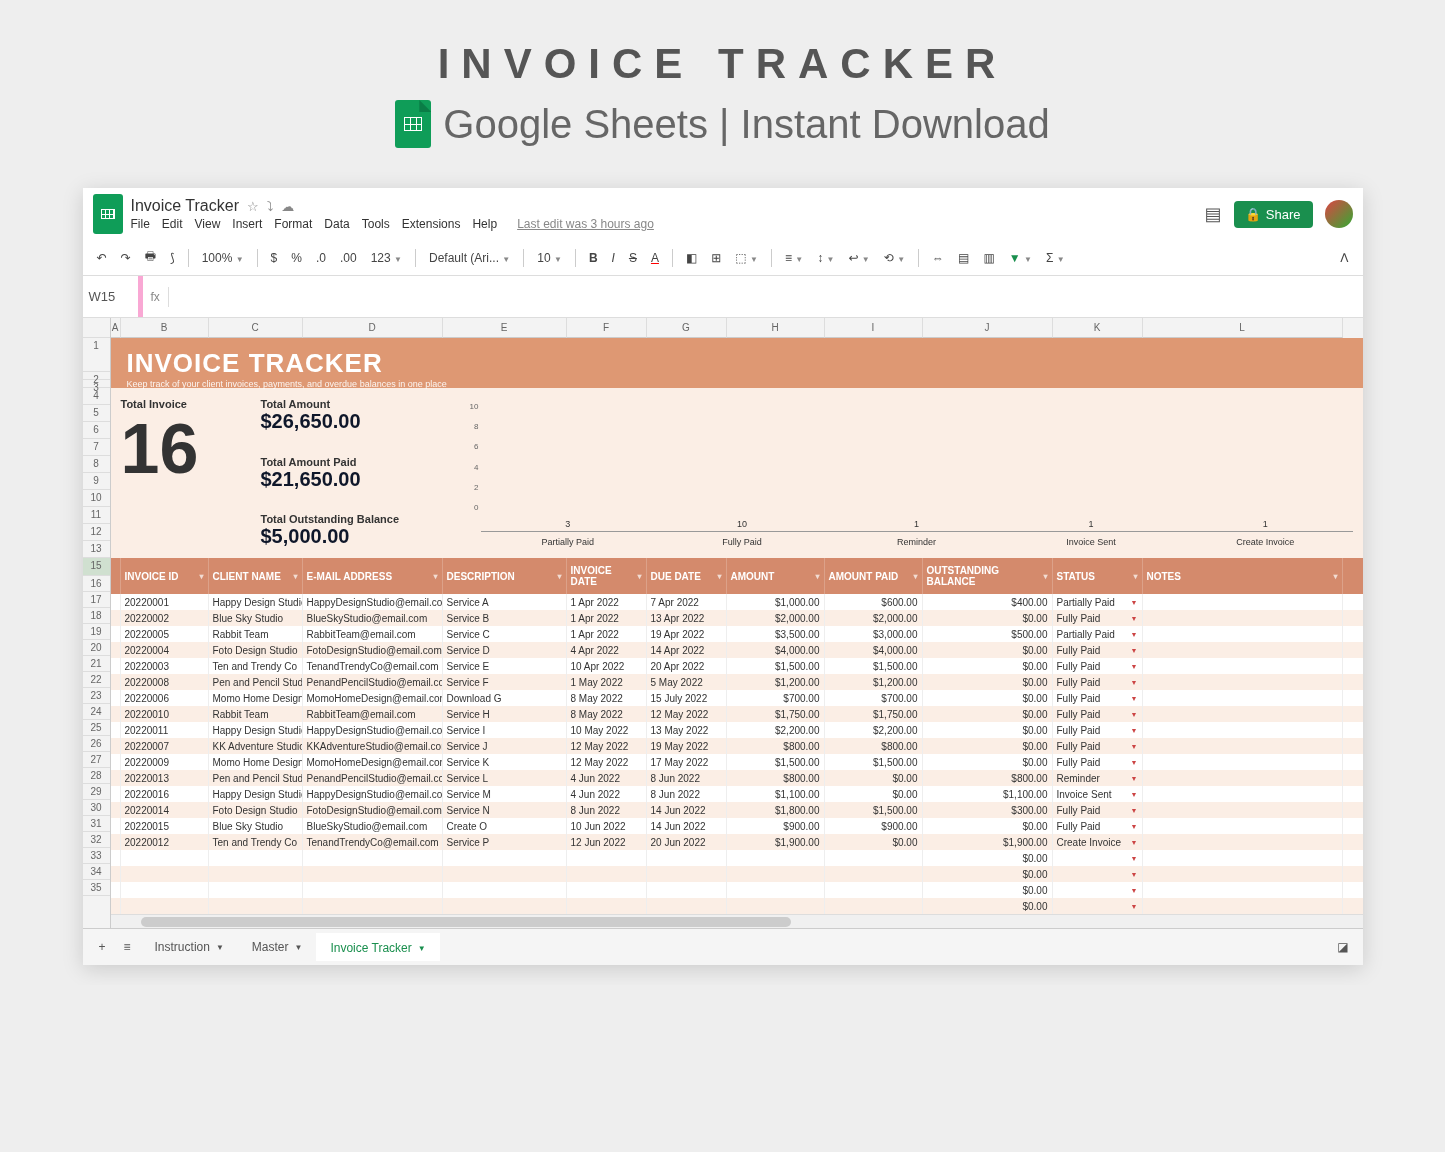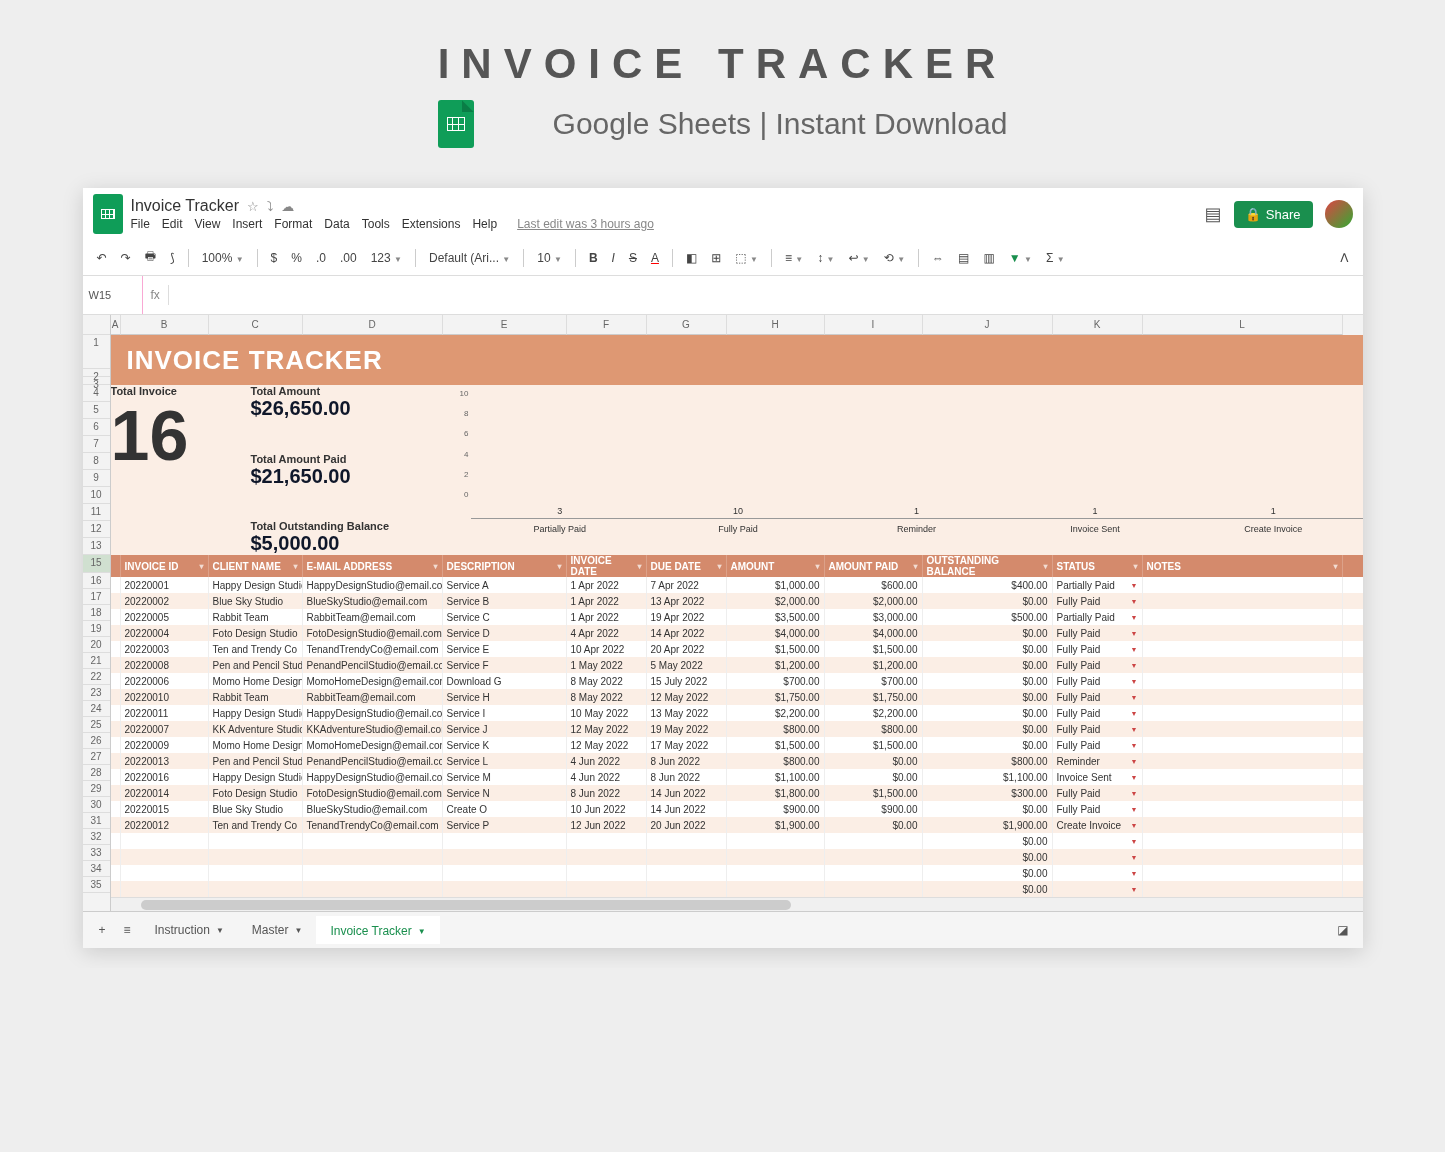--- a/index.html
+++ b/index.html
@@ -1,19 +1,19 @@
 <!DOCTYPE html>
 <html><head>
 <meta charset="utf-8">
 <style>
 *{box-sizing:border-box;margin:0;padding:0}
 body{font-family:Arial,sans-serif;background:#eee;display:flex;flex-direction:column;align-items:center;padding:20px}
 .hero{text-align:center;margin:20px 0 40px}
 .hero h1{font-size:42px;letter-spacing:12px;color:#555;font-weight:600;margin-bottom:12px}
-.hero-sub{display:flex;align-items:center;justify-content:space-between;gap:12px;font-size:30px;color:#666}
+.hero-sub{display:flex;align-items:center;justify-content:space-between;gap:12px;font-size:40px;color:#666}
 .sheets-icon{width:36px;height:48px;background:#0f9d58;border-radius:3px;position:relative;display:flex;align-items:center;justify-content:center}
 .sheets-icon::before{content:"";position:absolute;top:0;right:0;width:12px;height:12px;background:#0a7d46;clip-path:polygon(0 0,100% 100%,0 100%)}
 .sheets-grid{width:18px;height:14px;background:white;display:grid;grid-template-columns:1fr 1fr 1fr;grid-template-rows:1fr 1fr;gap:1px;padding:1px}
 .sheets-grid span{background:#0f9d58}
 .app{width:1280px;background:white;box-shadow:0 4px 20px rgba(0,0,0,.15);display:flex;flex-direction:column;font-size:12px}
 .titlebar{display:flex;align-items:center;padding:6px 10px;gap:8px}
 .doc-icon{width:30px;height:40px;background:#0f9d58;border-radius:3px;display:flex;align-items:center;justify-content:center}
 .doc-icon .sheets-grid{width:14px;height:10px}
 .doc-info{flex:1}
 .doc-title-row{display:flex;align-items:center;gap:8px;font-size:16px;color:#333}
@@ -23,52 +23,52 @@
 .last-edit{color:#888;text-decoration:underline;margin-left:8px}
 .title-right{display:flex;align-items:center;gap:12px}
 .comments-ic{font-size:18px;color:#555}
 .share-btn{background:#1a8f4e;color:white;padding:6px 12px;border-radius:4px;font-size:13px;display:flex;align-items:center;gap:4px}
 .avatar{width:28px;height:28px;border-radius:50%;background:linear-gradient(135deg,#d44,#3a3)}
 .toolbar{display:flex;align-items:center;padding:4px 10px;gap:6px;border-bottom:1px solid #ddd;color:#444;flex-wrap:nowrap;overflow:hidden}
 .toolbar .sep{width:1px;height:18px;background:#ccc;margin:0 3px}
 .toolbar .tb{padding:3px 4px;font-size:12px;cursor:pointer;white-space:nowrap}
 .toolbar .chev{font-size:8px;color:#888}
 .fxbar{display:flex;align-items:center;border-bottom:1px solid #ddd}
-.namebox{width:60px;padding:13px 6px;border-right:1px solid #f9a8d4;font-size:11px;color:#555}
+.namebox{width:60px;padding:13px 6px;border-right:5px solid #f9a8d4;font-size:13px;color:#555}
 .fx{padding:3px 8px;color:#888;border-right:1px solid #ddd}
 .fxinput{flex:1;padding:3px}
 .sheet{display:flex;flex:1;overflow:hidden}
 .rownums{background:#f3f3f3;border-right:1px solid #ccc;width:28px;flex-shrink:0}
 .rownums div{height:16px;border-bottom:1px solid #ddd;font-size:10px;color:#666;text-align:center;line-height:16px}
 .rownums .rh{height:20px}
 .rownums .bigrow{height:34px}
 .grid{flex:1;overflow:hidden}
 .colheads{display:flex;background:#f3f3f3;height:20px}
 .colheads div{border-right:1px solid #ddd;border-bottom:1px solid #ccc;font-size:10px;color:#666;text-align:center;line-height:20px}
 .banner{background:#de9873;color:white;padding:10px 16px;height:50px}
 .banner h2{font-size:26px;font-weight:bold;letter-spacing:1px}
 .banner p{font-size:9px;color:#fff;opacity:.9}
-.dash{display:flex;background:#fbeee5;gap:10px;height:170px}
+.dash{display:flex;background:#fbeee5;padding:10px;gap:10px;height:170px}
 .dcard{background:#fbeee5}
 .c1{width:130px}
 .c1 .lbl{font-size:11px;font-weight:bold;color:#333;margin-bottom:4px}
 .c1 .big{font-size:70px;font-weight:bold;color:#333;line-height:1}
 .c2{width:190px;display:flex;flex-direction:column;justify-content:space-between}
 .c2 .metric .lbl{font-size:11px;font-weight:bold;color:#333}
 .c2 .metric .val{font-size:20px;font-weight:bold;color:#0f172a}
 .c3{flex:1;position:relative}
 .c3 .lbl{font-size:11px;font-weight:bold;color:#333}
 .chart{position:relative;height:130px;margin-top:4px;display:flex;align-items:flex-end;padding-left:20px}
 .yaxis{position:absolute;left:0;top:0;bottom:20px;width:18px;display:flex;flex-direction:column;justify-content:space-between;font-size:8px;color:#666;text-align:right}
 .bars{flex:1;display:flex;align-items:flex-end;height:110px;border-bottom:1px solid #999;gap:0;position:relative}
 .barwrap{flex:1;display:flex;flex-direction:column;align-items:center;position:relative}
 .bar{width:55px;background:#b5a495;position:relative}
 .barval{position:absolute;top:-12px;font-size:9px;color:#333;width:100%;text-align:center}
 .barlabel{position:absolute;bottom:-16px;font-size:9px;color:#333;white-space:nowrap}
-.thead{display:flex;background:#d48a6c;color:white;height:22px}
+.thead{display:flex;background:#d48a6c;color:white;height:36px}
 .thead .th{font-size:10px;font-weight:bold;padding:2px 4px;border-right:1px solid rgba(255,255,255,.2);display:flex;align-items:center;justify-content:space-between}
 .thead .th .filt{font-size:8px;opacity:.7}
 .trow{display:flex;height:16px;font-size:10px;color:#333}
 .trow:nth-child(even){background:#fbeee5}
 .trow:nth-child(odd){background:#fff}
 .trow .td{padding:1px 4px;border-right:1px solid #eee;overflow:hidden;white-space:nowrap;display:flex;align-items:center}
 .td.num{justify-content:flex-end}
 .td.status{justify-content:space-between}
 .td.status .dd{color:#c44;font-size:7px}
 .tabs{display:flex;align-items:center;border-top:1px solid #ccc;padding:4px 8px;gap:4px;background:#f5f5f5;font-size:12px}
@@ -239,20 +239,21 @@
           <div class="cw-f">F</div>
           <div class="cw-g">G</div>
           <div class="cw-h">H</div>
           <div class="cw-i">I</div>
           <div class="cw-j">J</div>
           <div class="cw-k">K</div>
           <div class="cw-l">L</div>
         </div>
       <div class="banner">
         <h2>INVOICE TRACKER</h2>
+        <p>Keep track of your client invoices, payments, and overdue balances in one place</p>
       </div>
       <div class="dash">
         <div class="dcard c1">
           <div class="lbl">Total Invoice</div>
           <div class="big">16</div>
         </div>
         <div class="dcard c2">
           <div class="metric">
               <div class="lbl">Total Amount</div>
               <div class="val">$26,650.00</div>

